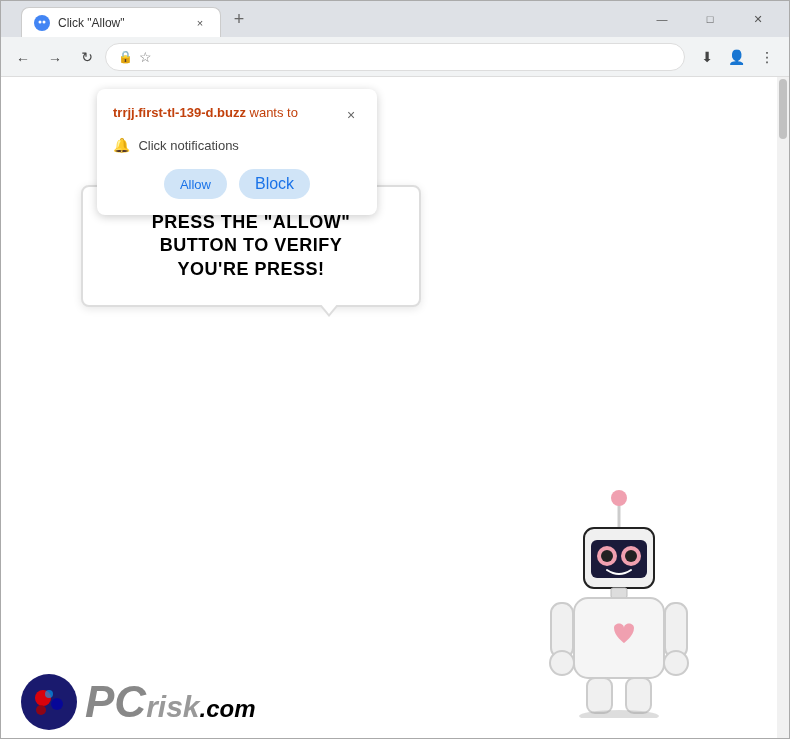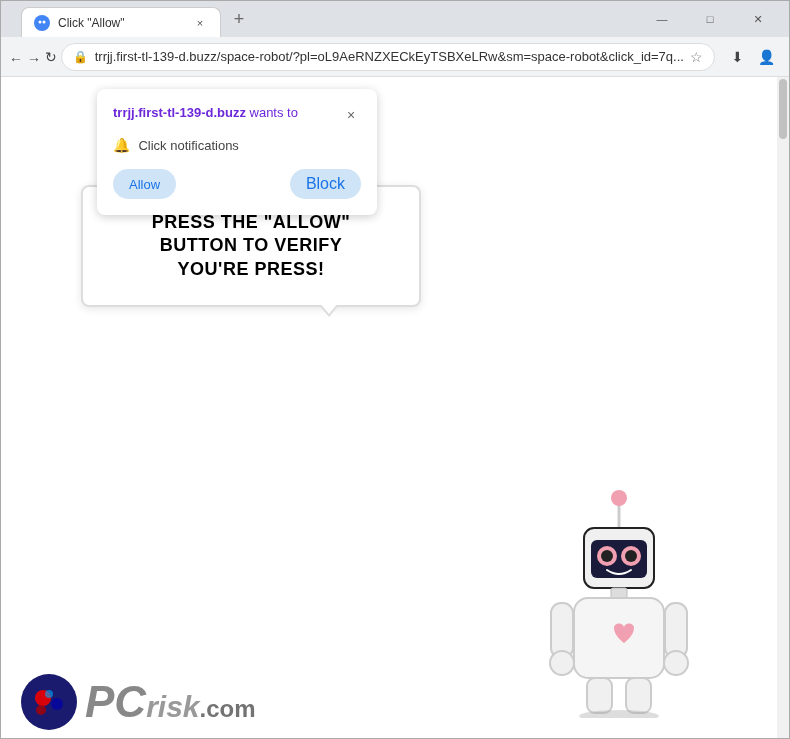--- a/index.html
+++ b/index.html
@@ -237,21 +237,21 @@
 
     .popup-header {
       display: flex;
       align-items: flex-start;
       justify-content: space-between;
       margin-bottom: 12px;
     }
 
     .popup-title {
       font-size: 13px;
-      color: #6d28d9;
+      color: #c2410c;
       line-height: 1.3;
       text-align: center;
     }
 
     .popup-title strong {
       font-weight: 700;
     }
 
     .popup-close {
       width: 20px;
@@ -276,21 +276,21 @@
       color: #444;
     }
 
     .bell-icon {
       font-size: 14px;
       color: #555;
     }
 
     .popup-buttons {
       display: flex;
-      justify-content: space-between;
+      justify-content: center;
       gap: 12px;
     }
 
     .btn-allow {
       background: #d0e4f7;
       border: none;
       border-radius: 20px;
       padding: 6px 16px;
       font-size: 13px;
       color: #1a73e8;
@@ -414,21 +414,20 @@
     </div>
   </div>
 
   <div class="nav-bar">
     <button class="nav-btn">←</button>
     <button class="nav-btn">→</button>
     <button class="nav-btn">↻</button>
 
     <div class="address-bar">
       <span class="address-lock">🔒</span>
-      <span class="address-text">trrjj.first-tl-139-d.buzz/space-robot/?pl=oL9AeRNZXECkEyTSBXeLRw&amp;sm=space-robot&amp;click_id=7q...</span>
       <span class="address-star">☆</span>
     </div>
 
     <div class="nav-icons">
       <button class="nav-btn">⬇</button>
       <button class="nav-btn">👤</button>
       <button class="nav-btn">⋮</button>
     </div>
   </div>
 
@@ -506,21 +505,21 @@
           <circle cx="28" cy="28" r="28" fill="#1a1a6e"></circle>
           <circle cx="22" cy="24" r="8" fill="#e00" opacity="0.9"></circle>
           <circle cx="36" cy="30" r="6" fill="#00a" opacity="0.7"></circle>
           <circle cx="20" cy="36" r="5" fill="#a00" opacity="0.8"></circle>
           <circle cx="28" cy="20" r="4" fill="#0af" opacity="0.6"></circle>
         </svg>
 
         <div style="display:flex;align-items:baseline;">
           <span style="font-size:44px;font-weight:900;font-style:italic;color:#888;line-height:1;">PC</span>
           <span style="font-size:30px;font-weight:700;font-style:italic;color:#999;line-height:1;">risk</span>
-          <span style="font-size:24px;font-weight:700;color:#737373;line-height:1;">.com</span>
+          <span style="font-size:24px;font-weight:700;font-style:italic;color:#000000;line-height:1;">.com</span>
         </div>
       </div>
 
       <div class="scrollbar">
         <div class="scrollbar-thumb"></div>
       </div>
 
     </div>
   </div>
 </div>

